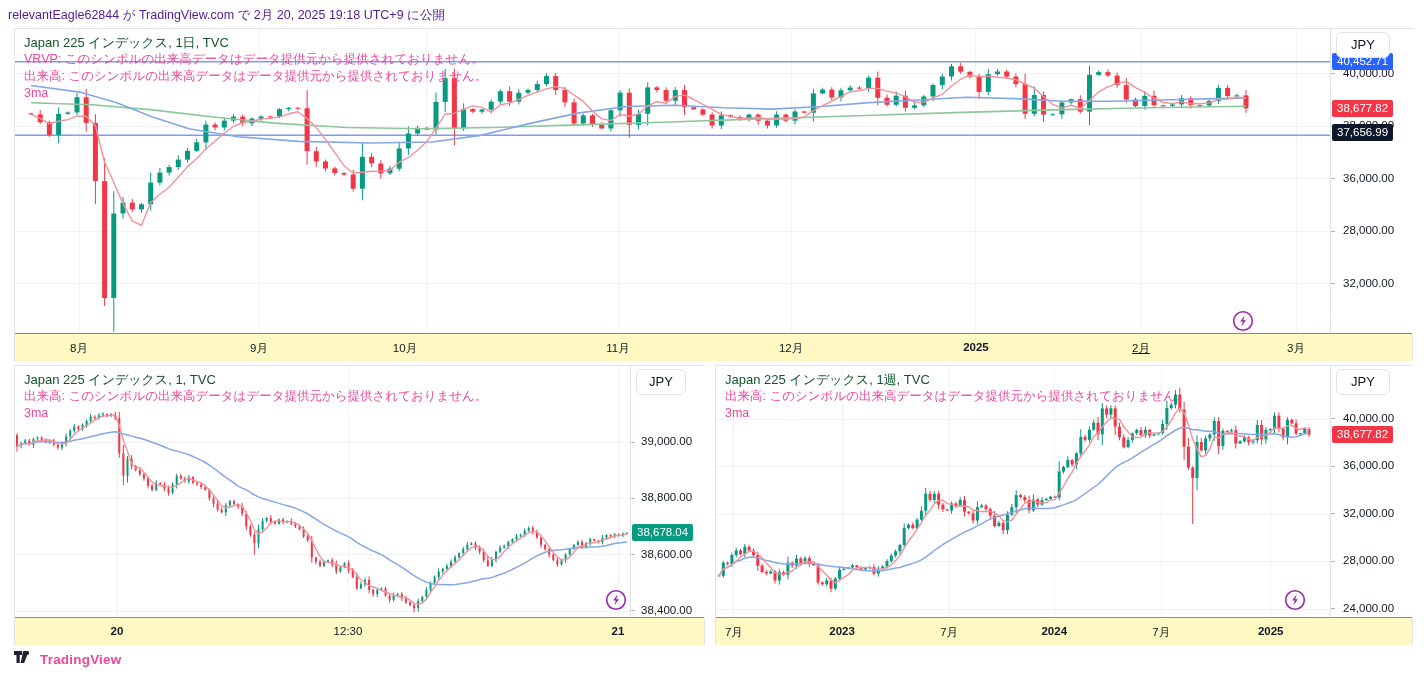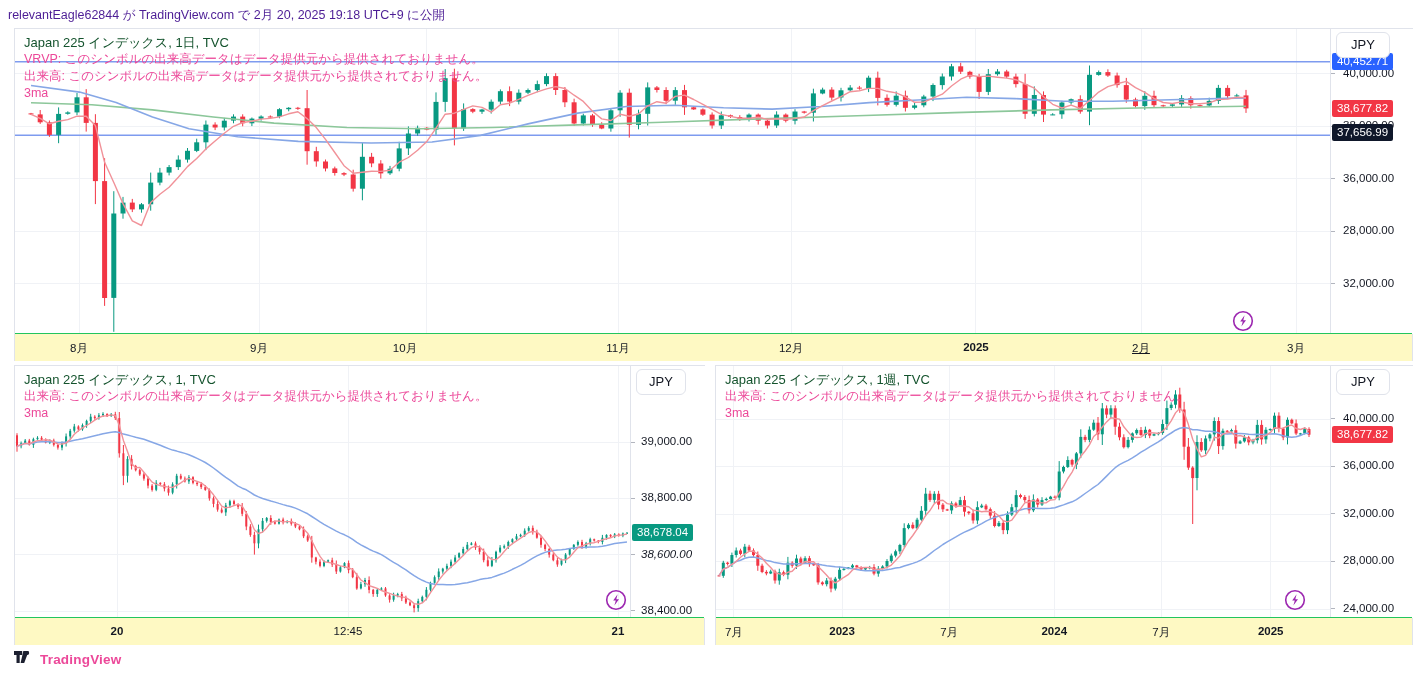--- a/index.html
+++ b/index.html
@@ -670,28 +670,28 @@
         <div class="lg-line">出来高: このシンボルの出来高データはデータ提供元から提供されておりません。</div>
         <div class="lg-line">3ma</div>
       </div>
     <div class="gutter" id="gutter1" style="left:615px;width:75px;height:252px;">
       <div class="jpybtn" style="left:5px;padding:0 12px;">JPY</div>
     <div class="ytick" style="top: 75.5223px;"></div>
         <div class="ylab" style="top: 69.0223px; left: 10px;">39,000.00</div>
         <div class="ytick" style="top: 131.835px;"></div>
         <div class="ylab" style="top: 125.335px; left: 10px;">38,800.00</div>
         <div class="ytick" style="top: 188.148px;"></div>
-        <div class="ylab" style="top: 181.648px; left: 10px; font-style: italic;">38,600.00</div>
+        <div class="ylab" style="top: 181.648px; left: 10px;">38,600.00</div>
         <div class="ytick" style="top: 244.461px;"></div>
         <div class="ylab" style="top: 237.961px; left: 10px;">38,400.00</div>
         <div class="badge" style="background: rgb(8, 153, 129); top: 158.175px; left: 1px;">38,678.04</div>
       </div>
     <div class="taxis" id="taxis1" style="top:251px;height:28px;">
         <div class="xlab bold" style="left: 102.01px;">20</div>
-        <div class="xlab" style="left: 333.01px;">12:45</div>
+        <div class="xlab" style="left: 333.01px;">12:30</div>
         <div class="xlab bold" style="left: 603.002px; text-align: right;">21</div>
       </div>
   </div>
 
   <div class="panel" id="panel2" style="left:715px;top:365px;width:698px;height:280px;">
     <svg class="plot" id="svg2" width="615" height="252">
         <line x1="0" y1="53.0" x2="615" y2="53.0" stroke="#f0f2f6" stroke-width="1" shape-rendering="crispEdges"></line>
         <line x1="0" y1="100.5" x2="615" y2="100.5" stroke="#f0f2f6" stroke-width="1" shape-rendering="crispEdges"></line>
         <line x1="0" y1="148.0" x2="615" y2="148.0" stroke="#f0f2f6" stroke-width="1" shape-rendering="crispEdges"></line>
         <line x1="0" y1="195.5" x2="615" y2="195.5" stroke="#f0f2f6" stroke-width="1" shape-rendering="crispEdges"></line>

